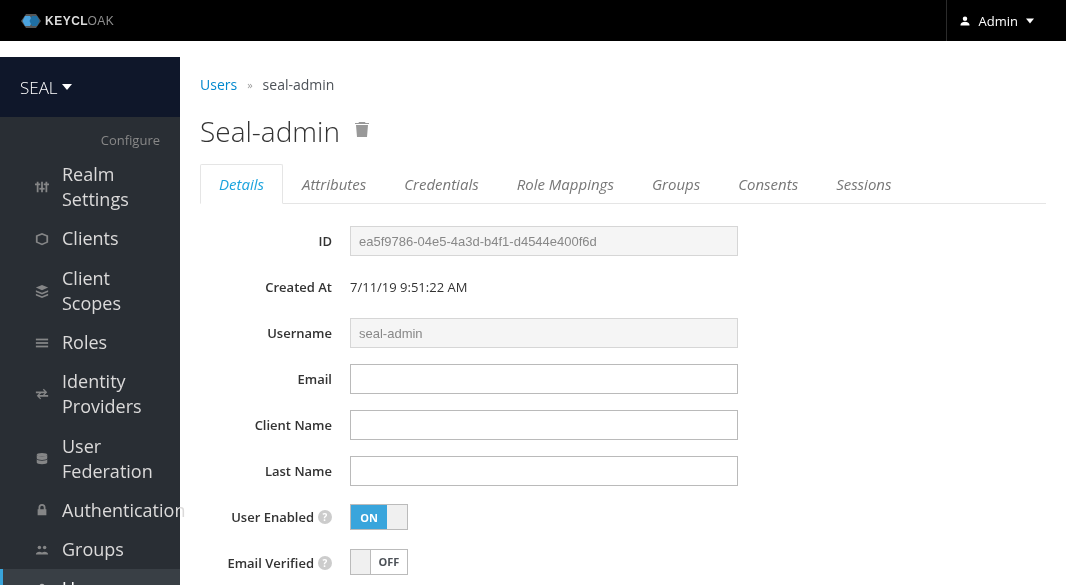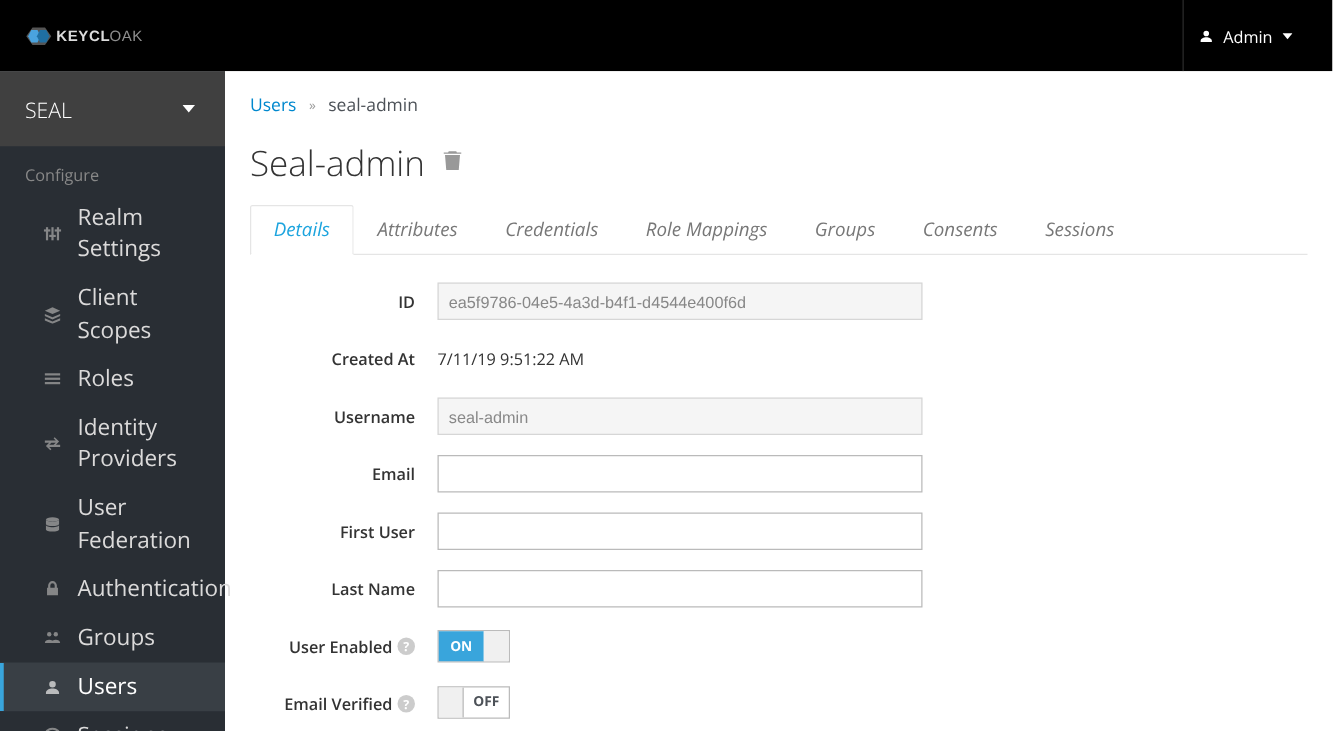--- a/index.html
+++ b/index.html
@@ -1,28 +1,28 @@
 <!DOCTYPE html>
 <html><head>
   <meta charset="utf-8">
   <style>
     * { margin: 0; padding: 0; box-sizing: border-box; }
     body { font-family: "Open Sans", -apple-system, Helvetica, Arial, sans-serif; font-size: 13px; color: #333; background: #fff; }
 
     
-    .topbar { height: 57px; background: #000; display: flex; align-items: center; justify-content: space-between; padding: 0 20px 0 20px; }
+    .topbar { height: 41px; background: #000; display: flex; align-items: center; justify-content: space-between; padding: 0 20px 0 20px; }
     .logo-wrap { display: flex; align-items: center; gap: 6px; }
     .logo-svg { width: 150px; height: 40px; }
     .topbar-right { height: 57px; display: flex; align-items: center; padding: 0 12px; border-left: 1px solid #2b2b2b; color: #fff; font-size: 13px; gap: 8px; cursor: pointer; }
 
     
     .sidebar { position: absolute; top: 57px; left: 0; width: 180px; background: #292e34; color: #dbdada; height: calc(585px - 57px); }
-    .realm-selector { height: 60px; background: #404040; display: flex; align-items: center; justify-content: space-between; padding: 0 20px; color: #fff; font-size: 17px; font-weight: 300; cursor: pointer; }
+    .realm-selector { height: 60px; background: #0f172a; display: flex; align-items: center; justify-content: flex-start; padding: 0 20px; color: #fff; font-size: 17px; font-weight: 300; cursor: pointer; }
     .realm-selector .caret-box { width: 18px; height: 18px; display:flex; align-items:center; justify-content:center;}
-    .section-label { font-size: 13px; color: #888; padding: 14px 20px 6px 20px; }
+    .section-label { font-size: 13px; color: #888; padding: 14px 20px 6px 20px; text-align: right; }
     .nav-item { display: flex; align-items: center; gap: 12px; padding: 7px 20px 7px 34px; font-size: 18px; color: #dbdada; cursor: pointer; line-height: 1.4; }
     .nav-item.active { background: #393f45; color: #fff; box-shadow: inset 3px 0 0 #39a5dc; }
     .nav-item .nav-icon { width: 16px; height: 16px; flex-shrink: 0; display: inline-flex; align-items:center; justify-content:center; opacity: 0.8; }
     .nav-item .nav-label { flex: 1; }
 
     
     .main { position: absolute; left: 180px; right: 0; top: 57px; padding: 18px 20px 20px 20px; }
     .breadcrumb { font-size: 14px; color: #4d5258; display: flex; align-items: center; gap: 10px; margin-bottom: 18px; }
     .breadcrumb a { color: #0088ce; text-decoration: none; }
     .breadcrumb .sep { color: #9c9c9c; font-size: 11px; }
@@ -101,20 +101,28 @@
           <rect x="0" y="4" width="6" height="2"></rect>
           <rect x="5" y="9" width="6" height="2"></rect>
           <rect x="10" y="4" width="6" height="2"></rect>
         </svg>
       </span>
     <span class="nav-label">Realm Settings</span>
   </div>
   <div class="nav-item">
     <span class="nav-icon">
         <svg width="14" height="14" viewBox="0 0 16 16" fill="#9c9c9c">
+          <path d="M8 1l7 3v8l-7 3-7-3V4l7-3zm0 2L3 5v6l5 2 5-2V5L8 3z"></path>
+        </svg>
+      </span>
+    <span class="nav-label">Clients</span>
+  </div>
+  <div class="nav-item">
+    <span class="nav-icon">
+        <svg width="14" height="14" viewBox="0 0 16 16" fill="#9c9c9c">
           <path d="M8 1l7 3-7 3-7-3 7-3zm-7 6l7 3 7-3v2l-7 3-7-3V7zm0 4l7 3 7-3v2l-7 3-7-3v-2z"></path>
         </svg>
       </span>
     <span class="nav-label">Client Scopes</span>
   </div>
   <div class="nav-item">
     <span class="nav-icon">
         <svg width="14" height="14" viewBox="0 0 16 16" fill="#9c9c9c">
           <rect x="1" y="3" width="14" height="2"></rect>
           <rect x="1" y="7" width="14" height="2"></rect>
@@ -221,21 +229,21 @@
       <div class="form-label">Username</div>
       <div class="form-control"><input class="input" readonly="" value="seal-admin" style=""></div>
     </div>
 
     <div class="form-row">
       <div class="form-label">Email</div>
       <div class="form-control"><input class="input" value="" style=""></div>
     </div>
 
     <div class="form-row">
-      <div class="form-label">First User</div>
+      <div class="form-label">Client Name</div>
       <div class="form-control"><input class="input" value="" style=""></div>
     </div>
 
     <div class="form-row">
       <div class="form-label">Last Name</div>
       <div class="form-control"><input class="input" value="" style=""></div>
     </div>
 
     <div class="form-row">
       <div class="form-label">

